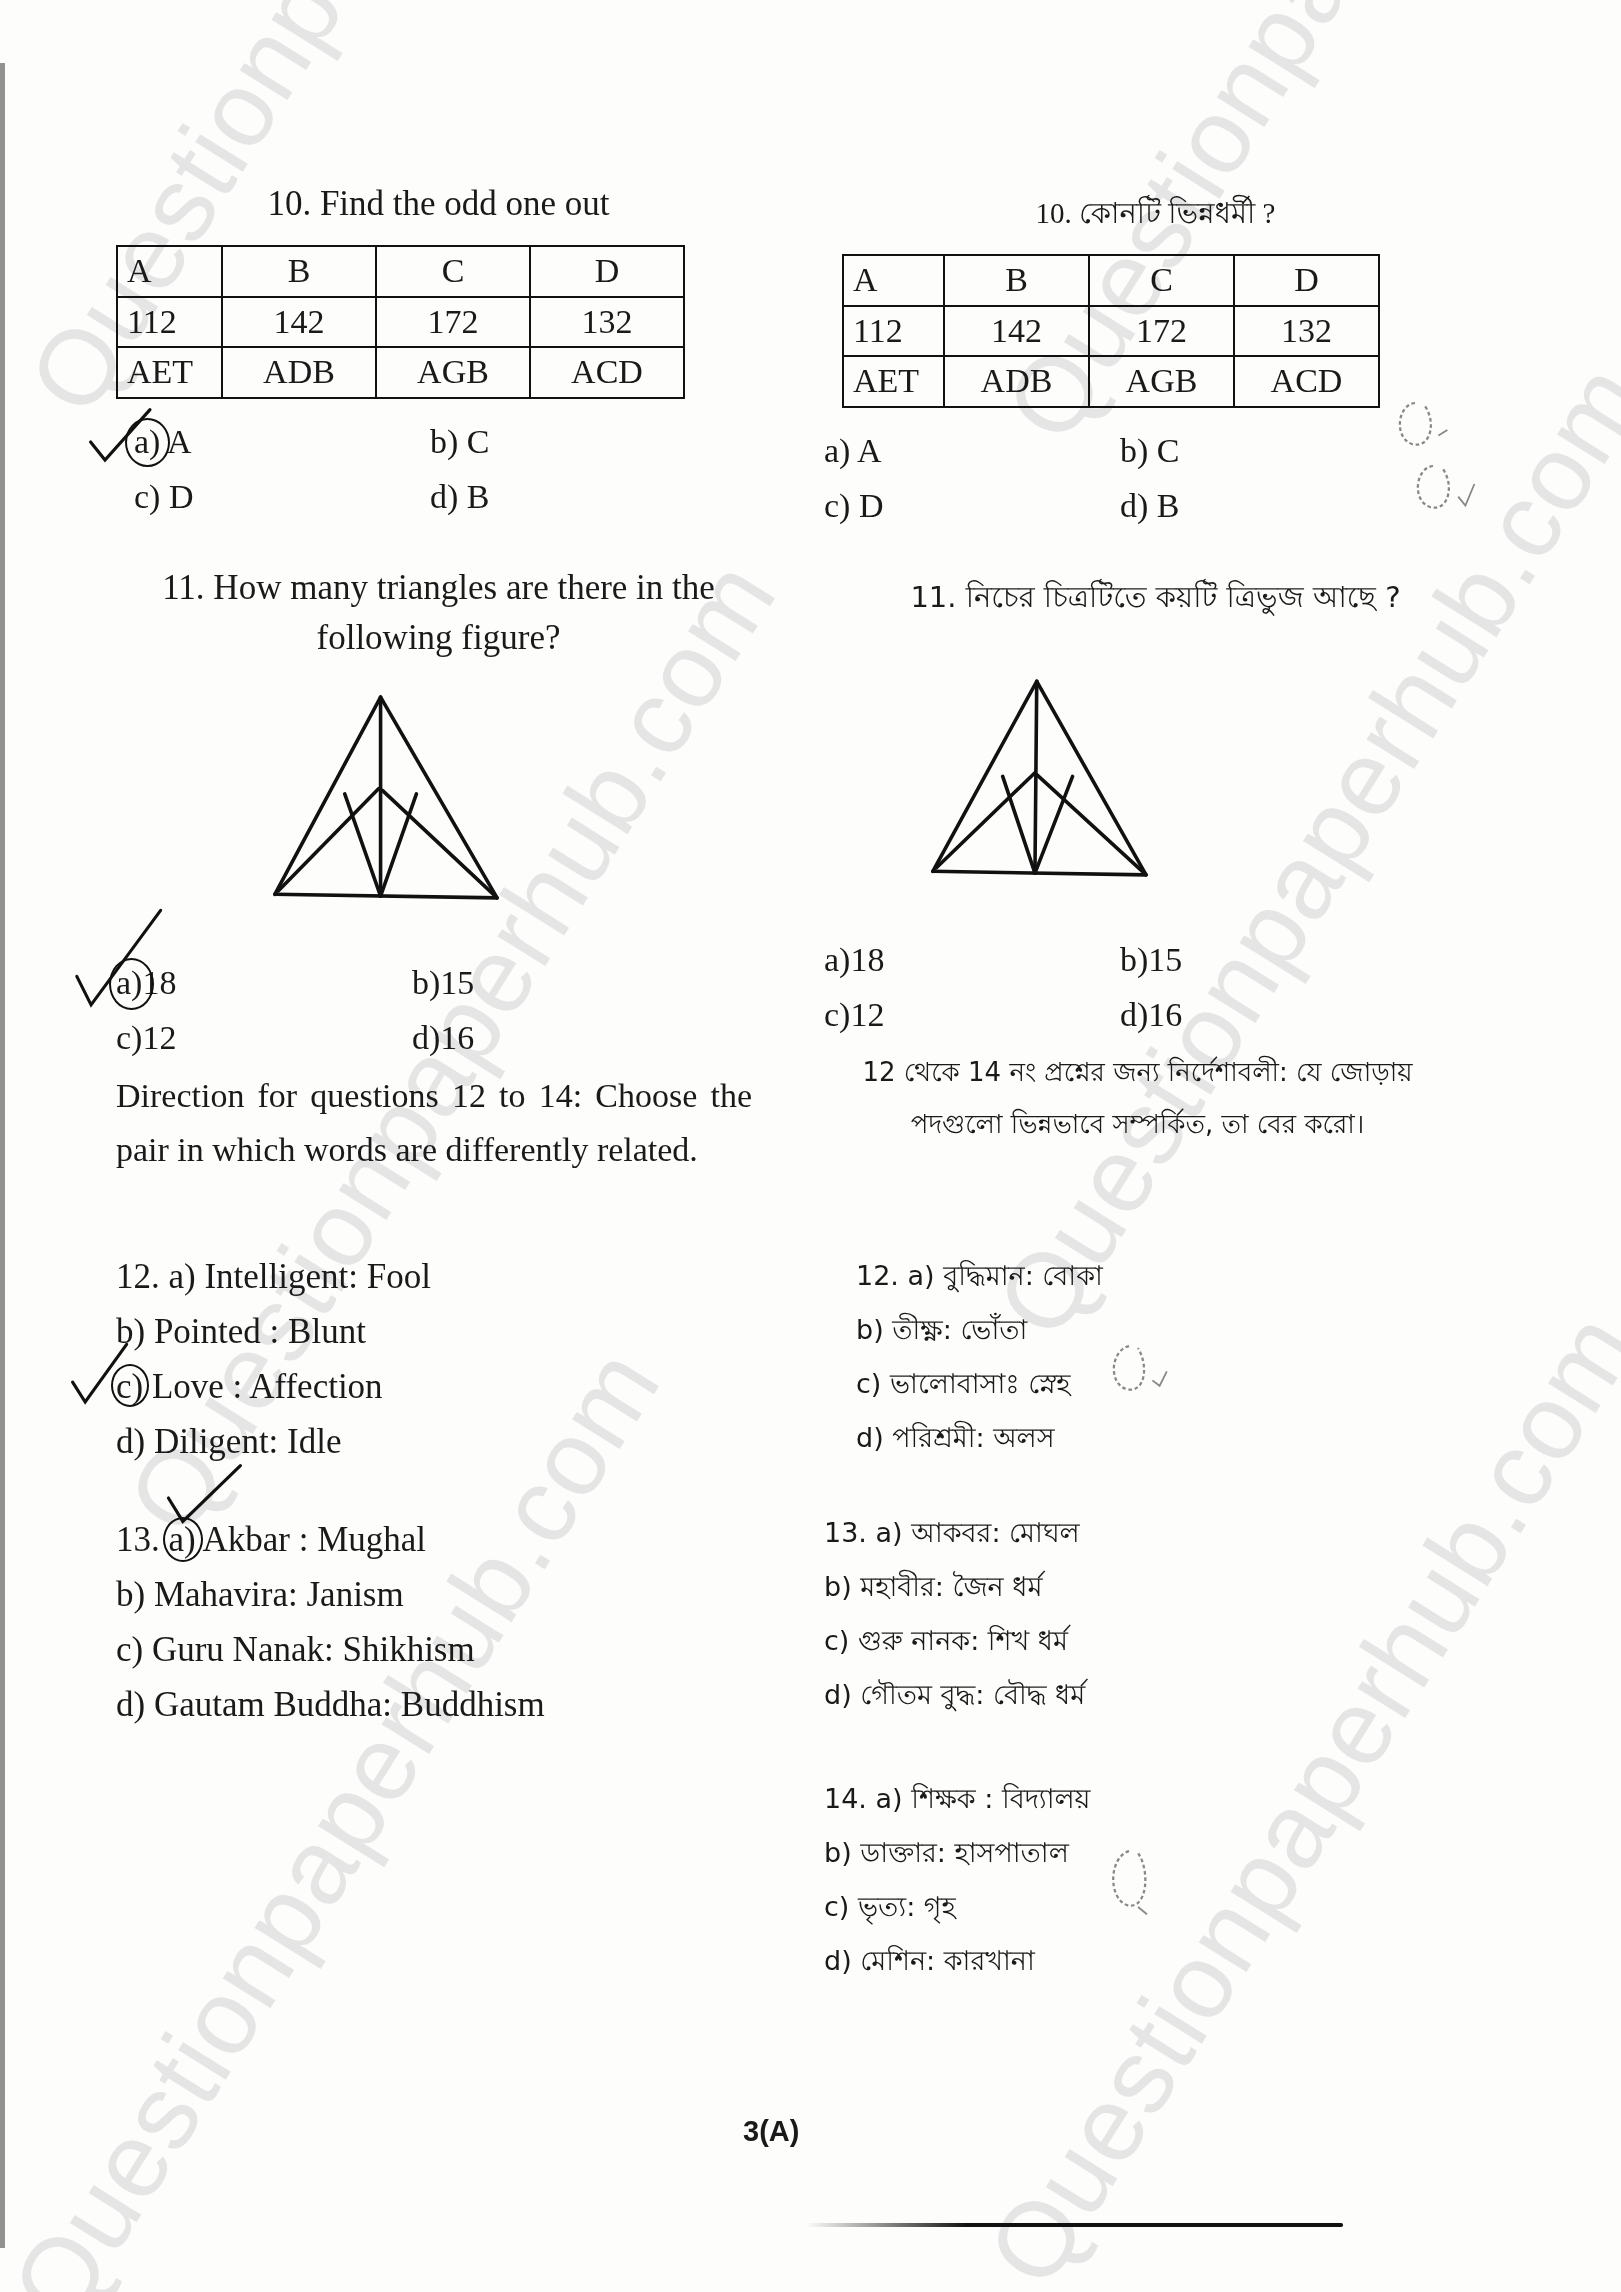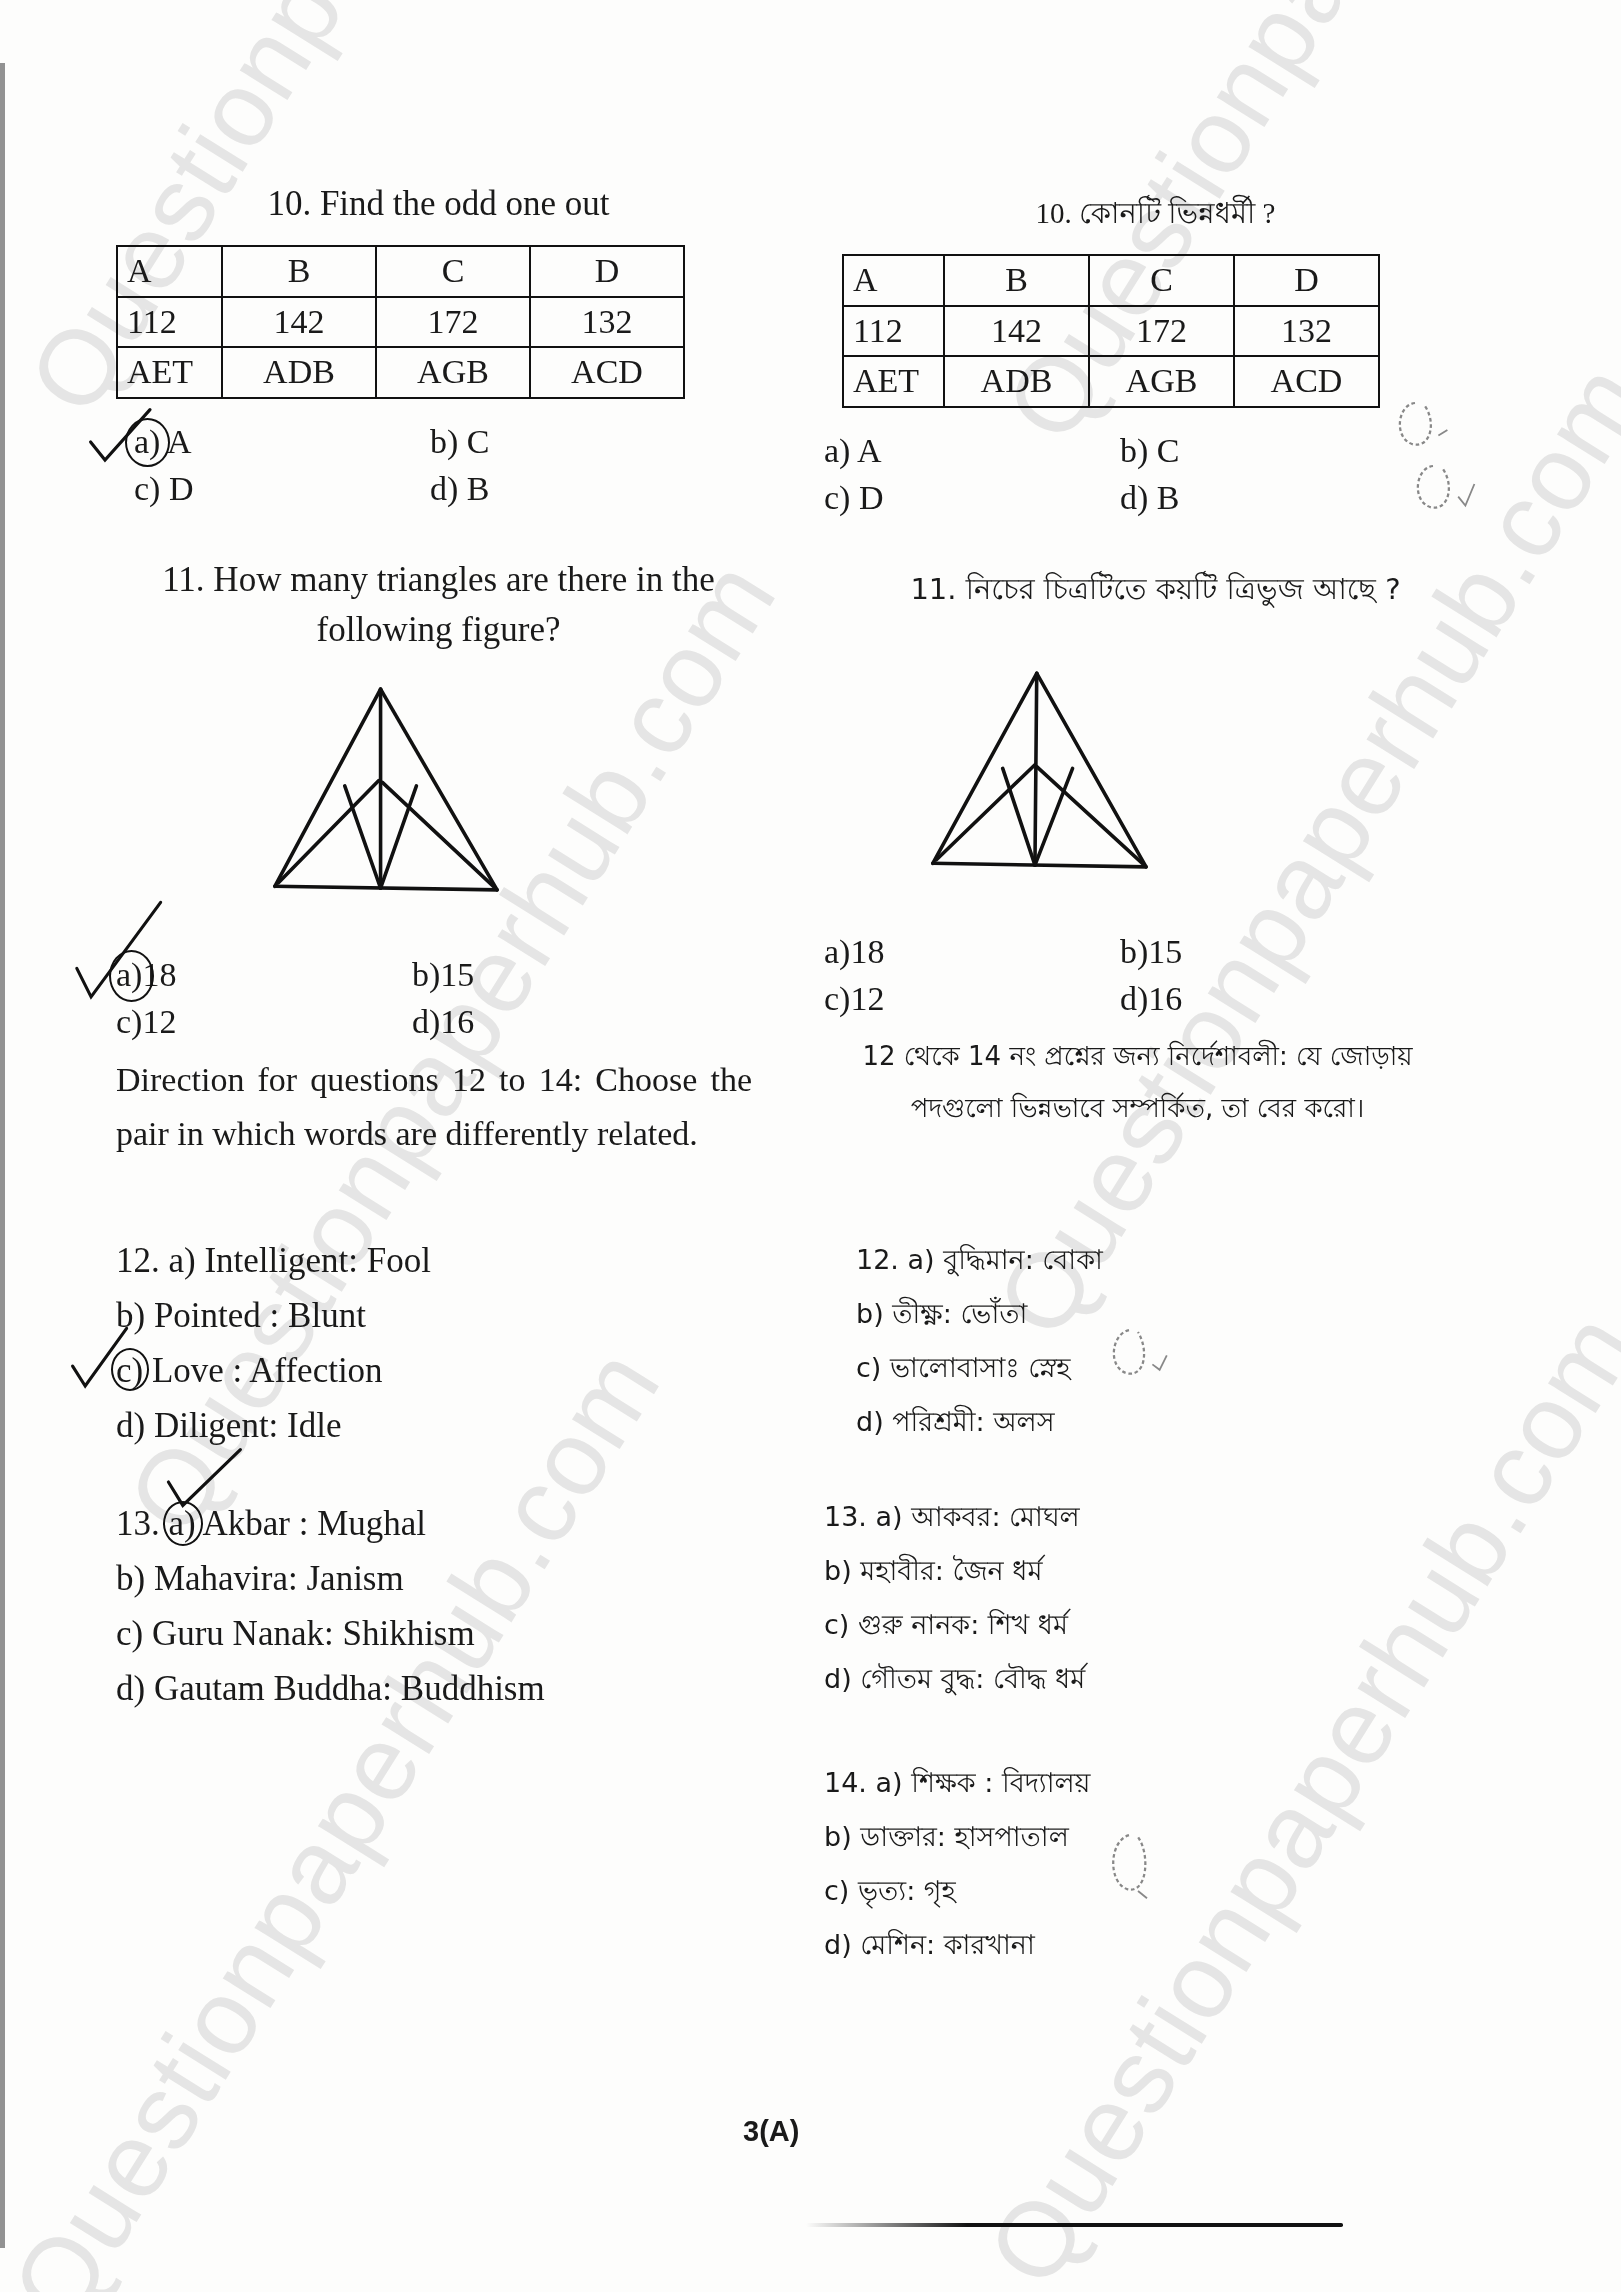--- a/index.html
+++ b/index.html
@@ -19,21 +19,21 @@
   .col-en { left: 116px; top: 179px; width: 645px; }
   .col-bn { left: 824px; top: 188px; width: 663px; }
   .q-title { font-size: 35px; line-height: 50px; margin: 0; text-align: center; }
   table.qt { border-collapse: collapse; margin-top: 16px; }
   table.qt td { border: 2.7px solid #111; font-size: 34px; padding: 1.8px 9px; height: 45px; text-align: center; }
   table.qt td:first-child { text-align: left; }
   .col-en table.qt td { width: 134px; }
   .col-en table.qt td:first-child { width: 85px; }
   .col-bn table.qt td { width: 125px; }
   .col-bn table.qt td:first-child { width: 81px; }
-  .opts2 { display: grid; grid-template-columns: 296px 296px; row-gap: 0; font-size: 34px; line-height: 47px; margin-top: 19.7px; }
+  .opts2 { display: grid; grid-template-columns: 296px 296px; row-gap: 8px; font-size: 34px; line-height: 47px; margin-top: 19.7px; }
   .opt { position: relative; }
   .direction { font-size: 34px; line-height: 54px; text-align: justify; margin: 0; }
   .opts-list { font-size: 35px; line-height: 55px; }
   .opts-list div { position: relative; }
   .figure { display: block; margin: 21.5px 0 0 152px; }
   .circle-mark { position: absolute; border: 2.7px solid #111; border-radius: 50%; }
   .tick { position: absolute; }
   .pencil { position: absolute; }
   .footer { position: absolute; left: 743px; top: 2115px; font-family: "Liberation Sans", "DejaVu Sans", sans-serif; font-weight: bold; font-size: 29px; z-index: 1; }
   .bottom-rule { position: absolute; left: 806px; top: 2223px; width: 537px; height: 3.6px; background: linear-gradient(to right, rgba(0,0,0,0), #111 30%, #111); border-radius: 1.8px; }

